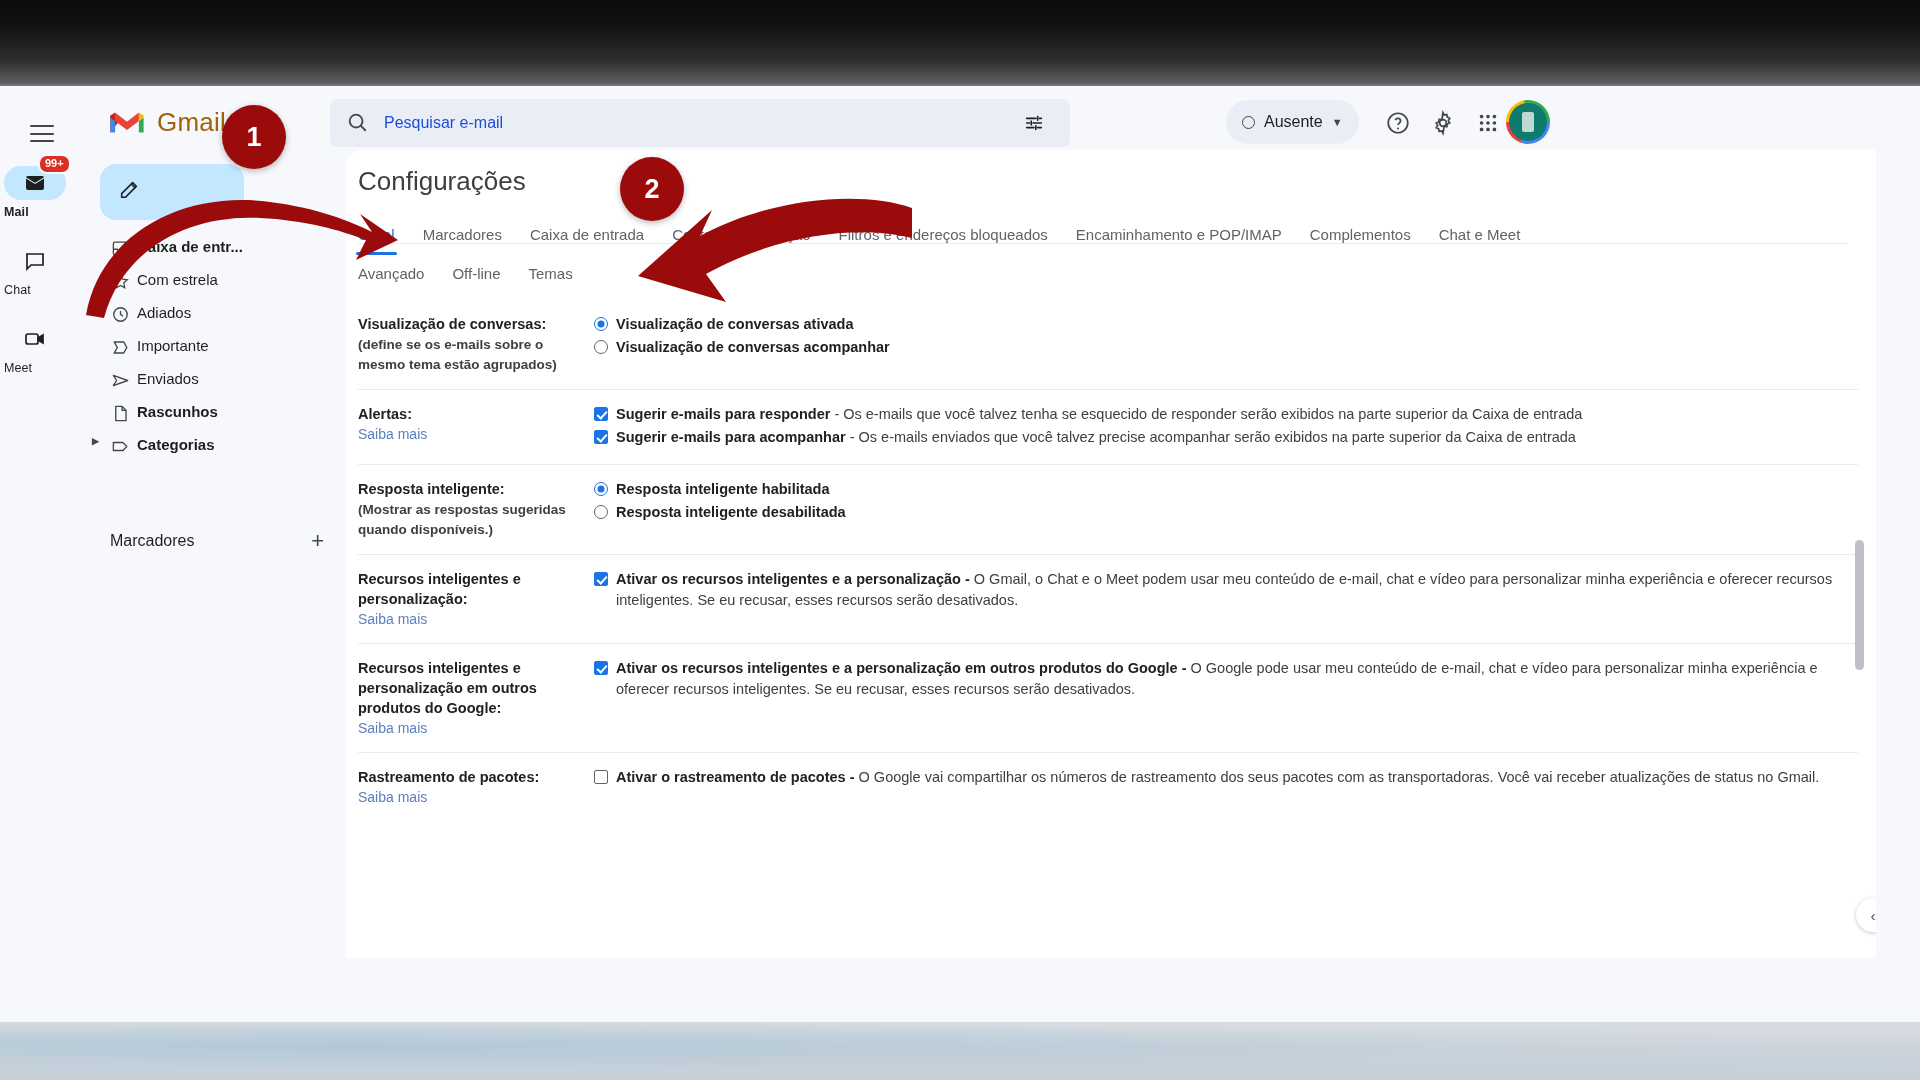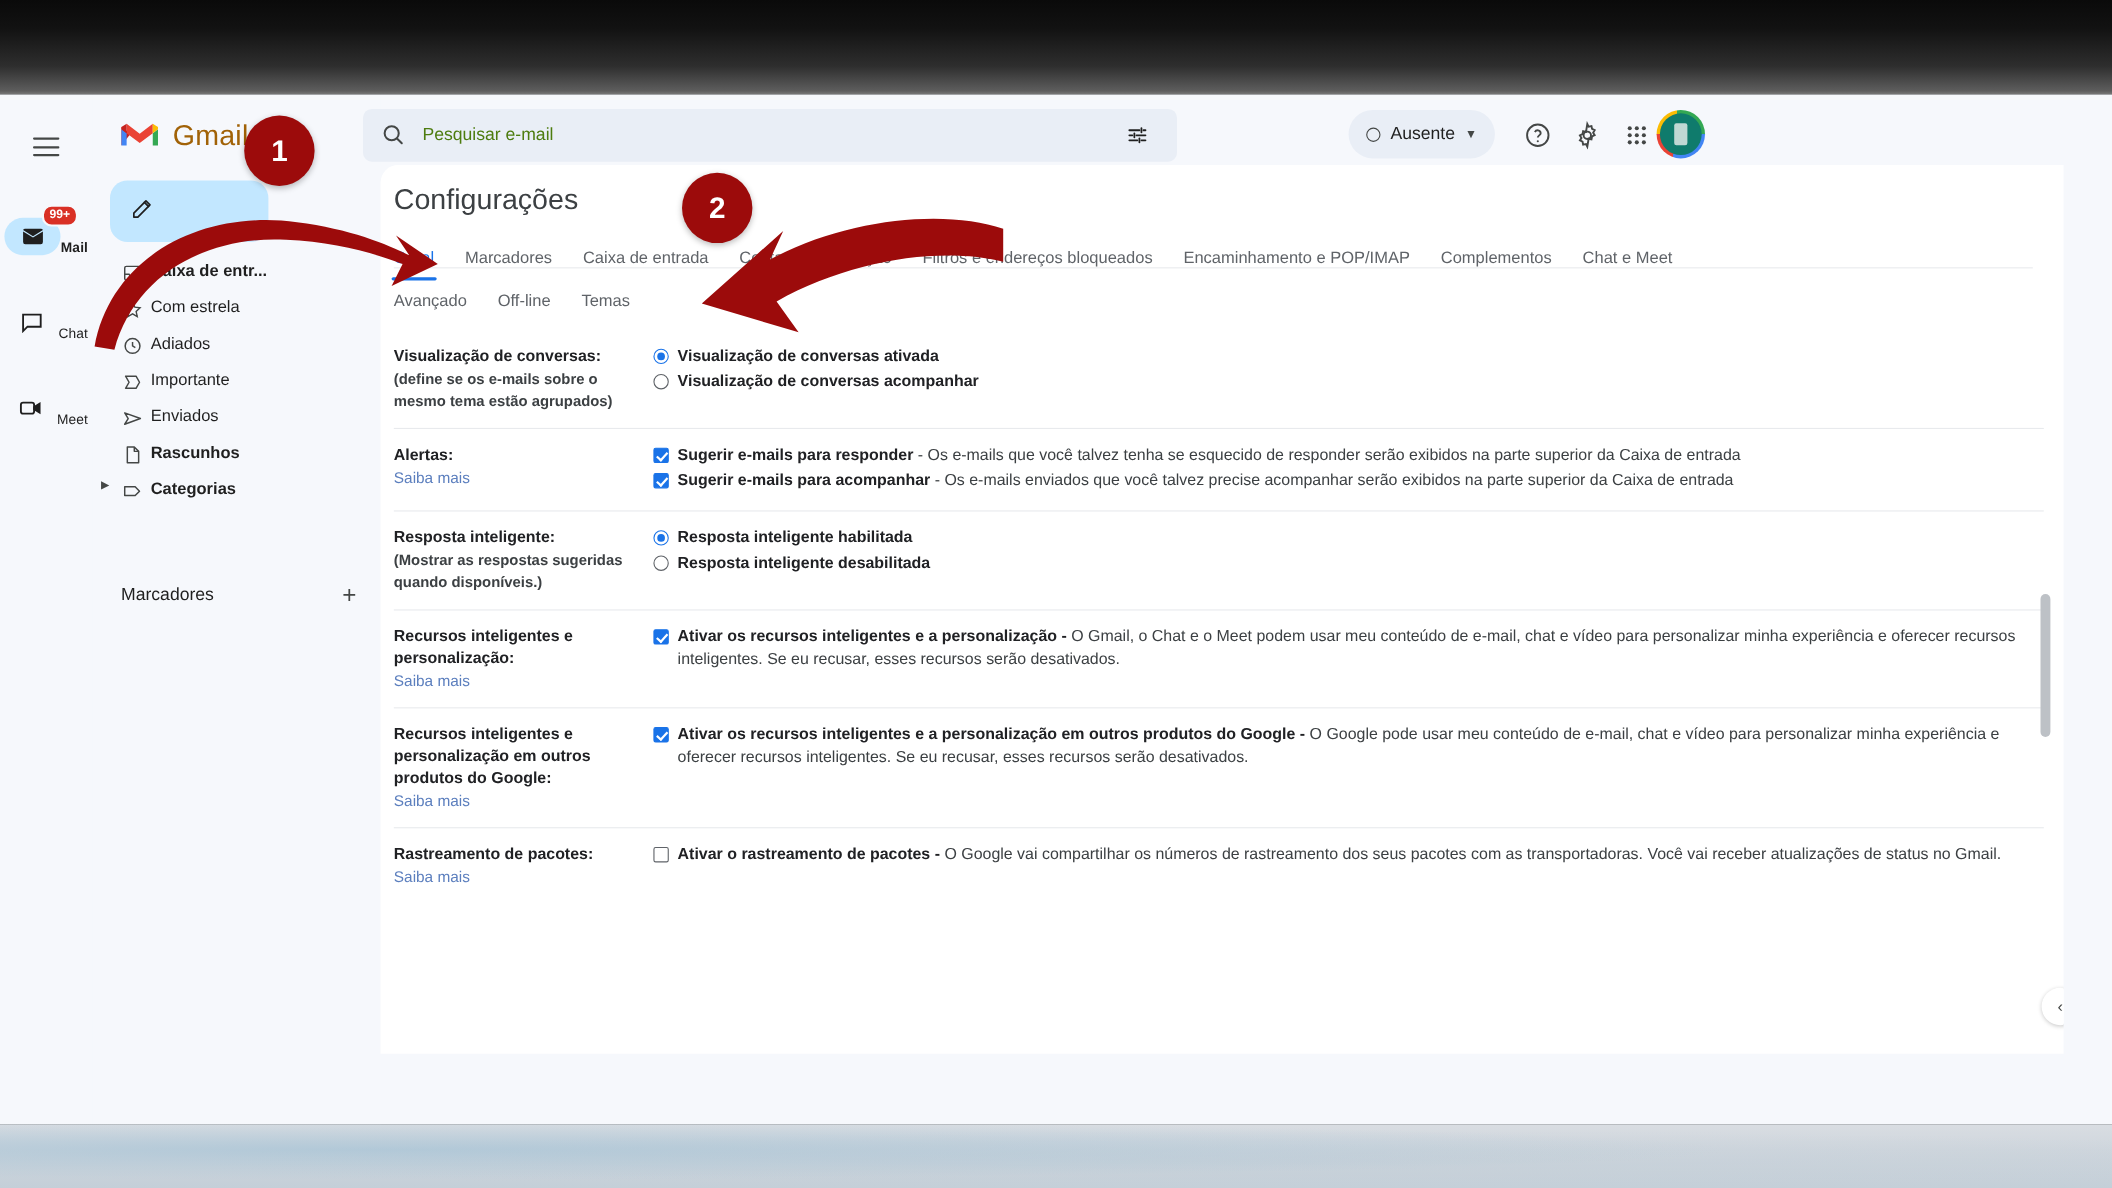--- a/index.html
+++ b/index.html
@@ -44,21 +44,21 @@
     cursor:pointer;
   }
   .ham-lines { width:24px; height:18px; position:relative; }
   .ham-lines i { position:absolute; left:0; width:24px; height:2.2px; background:#444746; border-radius:2px; }
   .ham-lines i:nth-child(1){ top:0; }
   .ham-lines i:nth-child(2){ top:7.5px; }
   .ham-lines i:nth-child(3){ top:15px; }
 
   .rail-item {
     position:absolute; left:4px; width:76px; height:66px;
-    display:flex; flex-direction:row; align-items:flex-end; cursor:pointer;
+    display:flex; flex-direction:column; align-items:flex-start; cursor:pointer;
   }
   .rail-ico-wrap { position:relative; width:62px; height:34px; display:flex; align-items:center; justify-content:center; border-radius:17px; }
   .rail-item.active .rail-ico-wrap { background:#c2e7ff; }
   .rail-label { font-size:12.5px; color:#1f1f1f; margin-top:5px; letter-spacing:.1px; }
   .rail-item.active .rail-label { font-weight:700; }
   .badge {
     position:absolute; left:34px; top:-12px;
     background:#d93025; color:#fff; font-size:11px; font-weight:700;
     border-radius:9px; padding:1px 5px 2px; line-height:13px;
     border:2px solid #f6f8fc; white-space:nowrap;
@@ -100,21 +100,21 @@
   .header {
     position:absolute; left:346px; top:0; width:1574px; height:64px;
     background:#f6f8fc; display:flex; align-items:center;
   }
   .search {
     position:absolute; left:-16px; top:13px; width:740px; height:48px;
     background:#e9eef6; border-radius:8px; display:flex; align-items:center;
     padding:0 16px; cursor:text;
   }
   .search-ico { width:24px; height:24px; color:#444746; flex:0 0 24px; }
-  .search-ph { margin-left:14px; font-size:16px; color:#4d7c0f; flex:1; }
+  .search-ph { margin-left:14px; font-size:16px; color:#1d4ed8; flex:1; }
   .tune-btn { width:40px; height:40px; border-radius:50%; display:flex; align-items:center; justify-content:center; cursor:pointer; }
 
   .status-chip {
     position:absolute; left:880px; top:14px; height:44px;
     background:#e9eef6; border-radius:22px;
     display:flex; align-items:center; gap:9px; padding:0 16px; cursor:pointer;
   }
   .status-dot { width:13px; height:13px; border-radius:50%; border:1.8px solid #444746; }
   .status-text { font-size:16px; color:#1f1f1f; }
   .chev { font-size:11px; color:#444746; }

